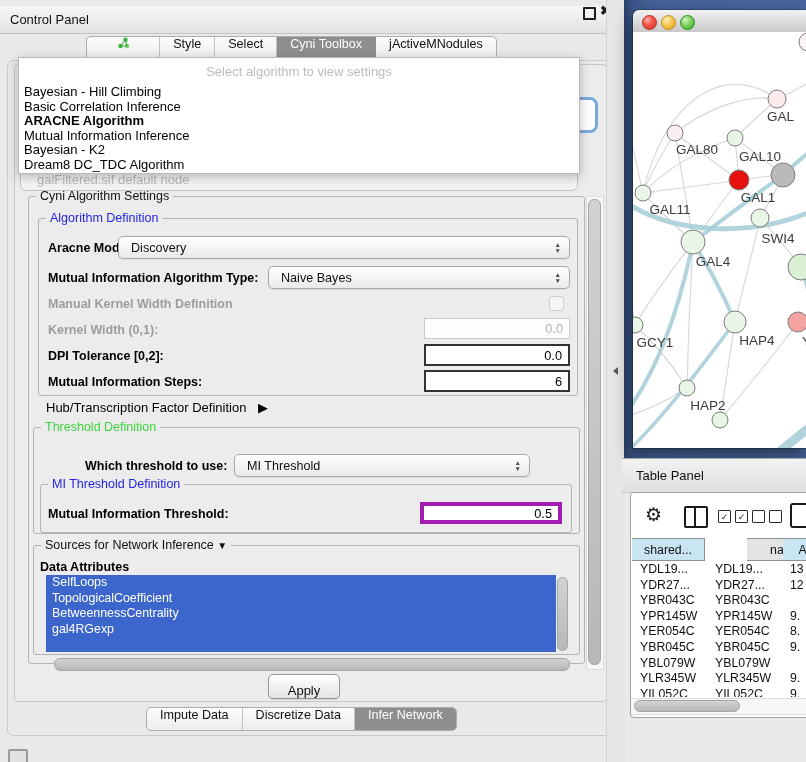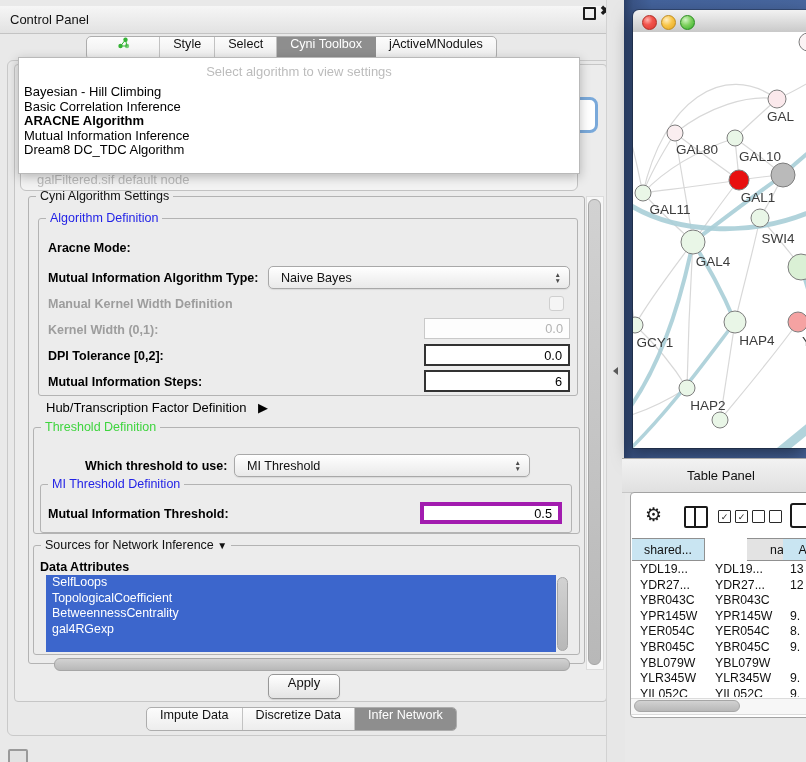--- a/index.html
+++ b/index.html
@@ -59,21 +59,21 @@
 
   .chk{position:absolute;width:13px;height:13px;border:1px solid #cfcfcf;border-radius:3px;background:#f5f5f5;}
 
   .attr-list{position:absolute;background:#3c66cc;}
   .attr-item{color:#fff;font-size:12.4px;height:15.5px;line-height:15.5px;padding-left:6px;}
 
   .pill{position:absolute;background:linear-gradient(#d2d2d2,#b8b8b8);border:1px solid #a6a6a6;border-radius:6px;}
   .sb-track{position:absolute;background:#f7f7f7;border:1px solid #dcdcdc;}
 
   .btn{position:absolute;border:1px solid #979797;border-radius:5px;background:linear-gradient(#ffffff,#e4e4e4);
-       font-size:13px;display:flex;align-items:flex-start;justify-content:center;box-shadow:0 1px 1px rgba(0,0,0,.12);}
+       font-size:13px;display:flex;align-items:flex-end;justify-content:center;box-shadow:0 1px 1px rgba(0,0,0,.12);}
 
   .mini-ico{left:8px;top:749px;width:16px;height:12px;border:2px solid #9a9a9a;border-radius:2px;background:#e2e2e2;}
   .split-arrow{left:613px;top:367px;width:0;height:0;border-top:4px solid transparent;
                border-bottom:4px solid transparent;border-right:5px solid #5c5c5c;}
 
   
   .gutter{left:606px;top:0;width:18px;height:762px;background:#e7e7e7;border-left:1px solid #d2d2d2;}
   .desktop{left:624px;top:0;width:182px;height:458px;
            background:linear-gradient(90deg,#2b4068 0px,#3a5486 9px,#44639c 28px,#48679f 100%);}
   .netwin{left:633px;top:10px;width:173px;height:438px;border-radius:6px 0 0 0;overflow:hidden;
@@ -82,21 +82,21 @@
           background:linear-gradient(#f2f2f2,#c9c9c9);border-bottom:1px solid #9a9a9a;}
   .tl{position:absolute;top:4.5px;width:13px;height:13px;border-radius:50%;}
   .tl.red{background:radial-gradient(circle at 35% 30%,#ffb3ad 0%,#f2544c 40%,#d93831 100%);border:1px solid #b02c24;}
   .tl.yellow{background:radial-gradient(circle at 35% 30%,#ffeec2 0%,#f8c64a 45%,#e3a51f 100%);border:1px solid #c08c1c;}
   .tl.green{background:radial-gradient(circle at 35% 30%,#d2f5c4 0%,#7ed05e 45%,#2fae26 100%);border:1px solid #2a8c20;}
   .netwin-canvas{position:absolute;left:0;top:22px;width:173px;height:416px;background:#fff;}
   .nlabel{font-size:13.5px;fill:#3c3c3c;font-family:"Liberation Sans",sans-serif;}
 
   
   .tp-titlebar{left:622px;top:458px;width:184px;height:33px;background:linear-gradient(#f2f2f2,#e0e0e0);
-               border-top:1px solid #a8a8a8;border-bottom:1px solid #c6c6c6;display:flex;align-items:center;justify-content:center;}
+               border-top:1px solid #a8a8a8;border-bottom:1px solid #c6c6c6;display:flex;align-items:center;}
   .tp-title{font-size:13px;margin-left:14px;}
   .tp-body{left:630px;top:492px;width:182px;height:224px;background:#fff;border:1px solid #a3a3a3;border-radius:4px;}
   .gear{position:absolute;left:645px;top:503px;font-size:19px;color:#1a1a1a;}
   .ico-split{position:absolute;left:684px;top:506px;width:20px;height:18px;border:2px solid #1a1a1a;border-radius:2px;}
   .ico-split::after{content:"";position:absolute;left:8px;top:0;width:2px;height:18px;background:#1a1a1a;}
   .cbx{width:11px;height:11px;border:1.5px solid #2a2a2a;border-radius:1px;display:inline-flex;
        align-items:center;justify-content:center;font-size:9px;color:#1a1a1a;background:#fff;}
   .cbx-pair{position:absolute;top:510px;display:flex;gap:4px;}
   .ico-doc{position:absolute;left:790px;top:503px;width:15px;height:21px;border:2px solid #1a1a1a;border-radius:3px;}
 
@@ -149,33 +149,41 @@
   <div class="abs ghost-combo">galFiltered.sif default node</div>
   <div class="abs blue-sliver"></div>
 
   <div class="abs popup">
     <div class="pph">Select algorithm to view settings</div>
     <div id="algo-options">
         <div class="popt">Bayesian - Hill Climbing</div>
         <div class="popt">Basic Correlation Inference</div>
         <div class="popt bold">ARACNE Algorithm</div>
         <div class="popt">Mutual Information Inference</div>
+        <div class="popt">Bayesian - K2</div>
         <div class="popt">Dream8 DC_TDC Algorithm</div>
       </div>
   </div>
 
   <div class="fs" style="left:28px;top:196px;width:555px;height:466px;">
     <span class="lg">Cyni Algorithm Settings</span>
   </div>
 
   <div class="fs" style="left:38px;top:218px;width:538px;height:176px;">
     <span class="lg blue">Algorithm Definition</span>
   </div>
 
   <span class="lbl" style="left:48px;top:241px;">Aracne Mode:</span>
+  <div class="combo" style="left:118px;top:236px;width:452px;">
+    <span class="val">Discovery</span>
+    <span class="stepper">
+        <span>▲</span>
+        <span>▼</span>
+      </span>
+  </div>
 
   <span class="lbl" style="left:48px;top:271px;">Mutual Information Algorithm Type:</span>
   <div class="combo" style="left:268px;top:266px;width:302px;padding-left:12px;">
     <span class="val">Naive Bayes</span>
     <span class="stepper">
         <span>▲</span>
         <span>▼</span>
       </span>
   </div>
 

